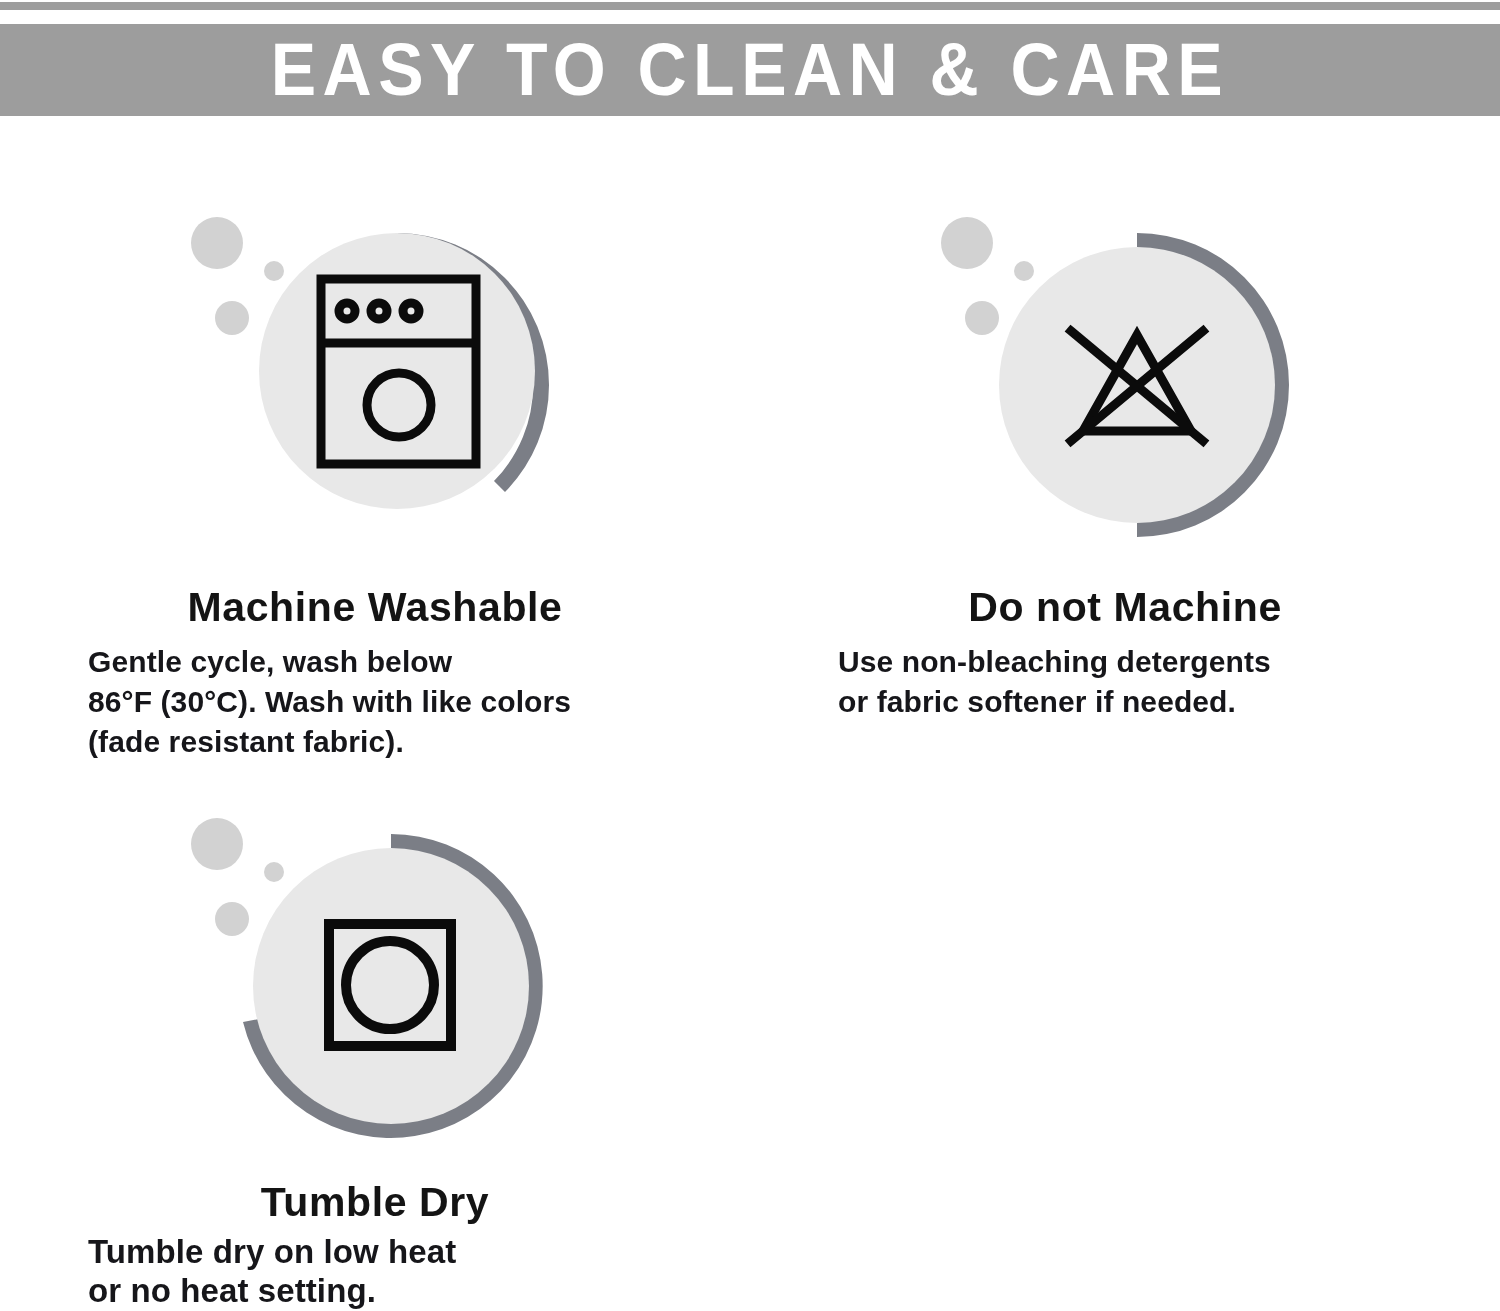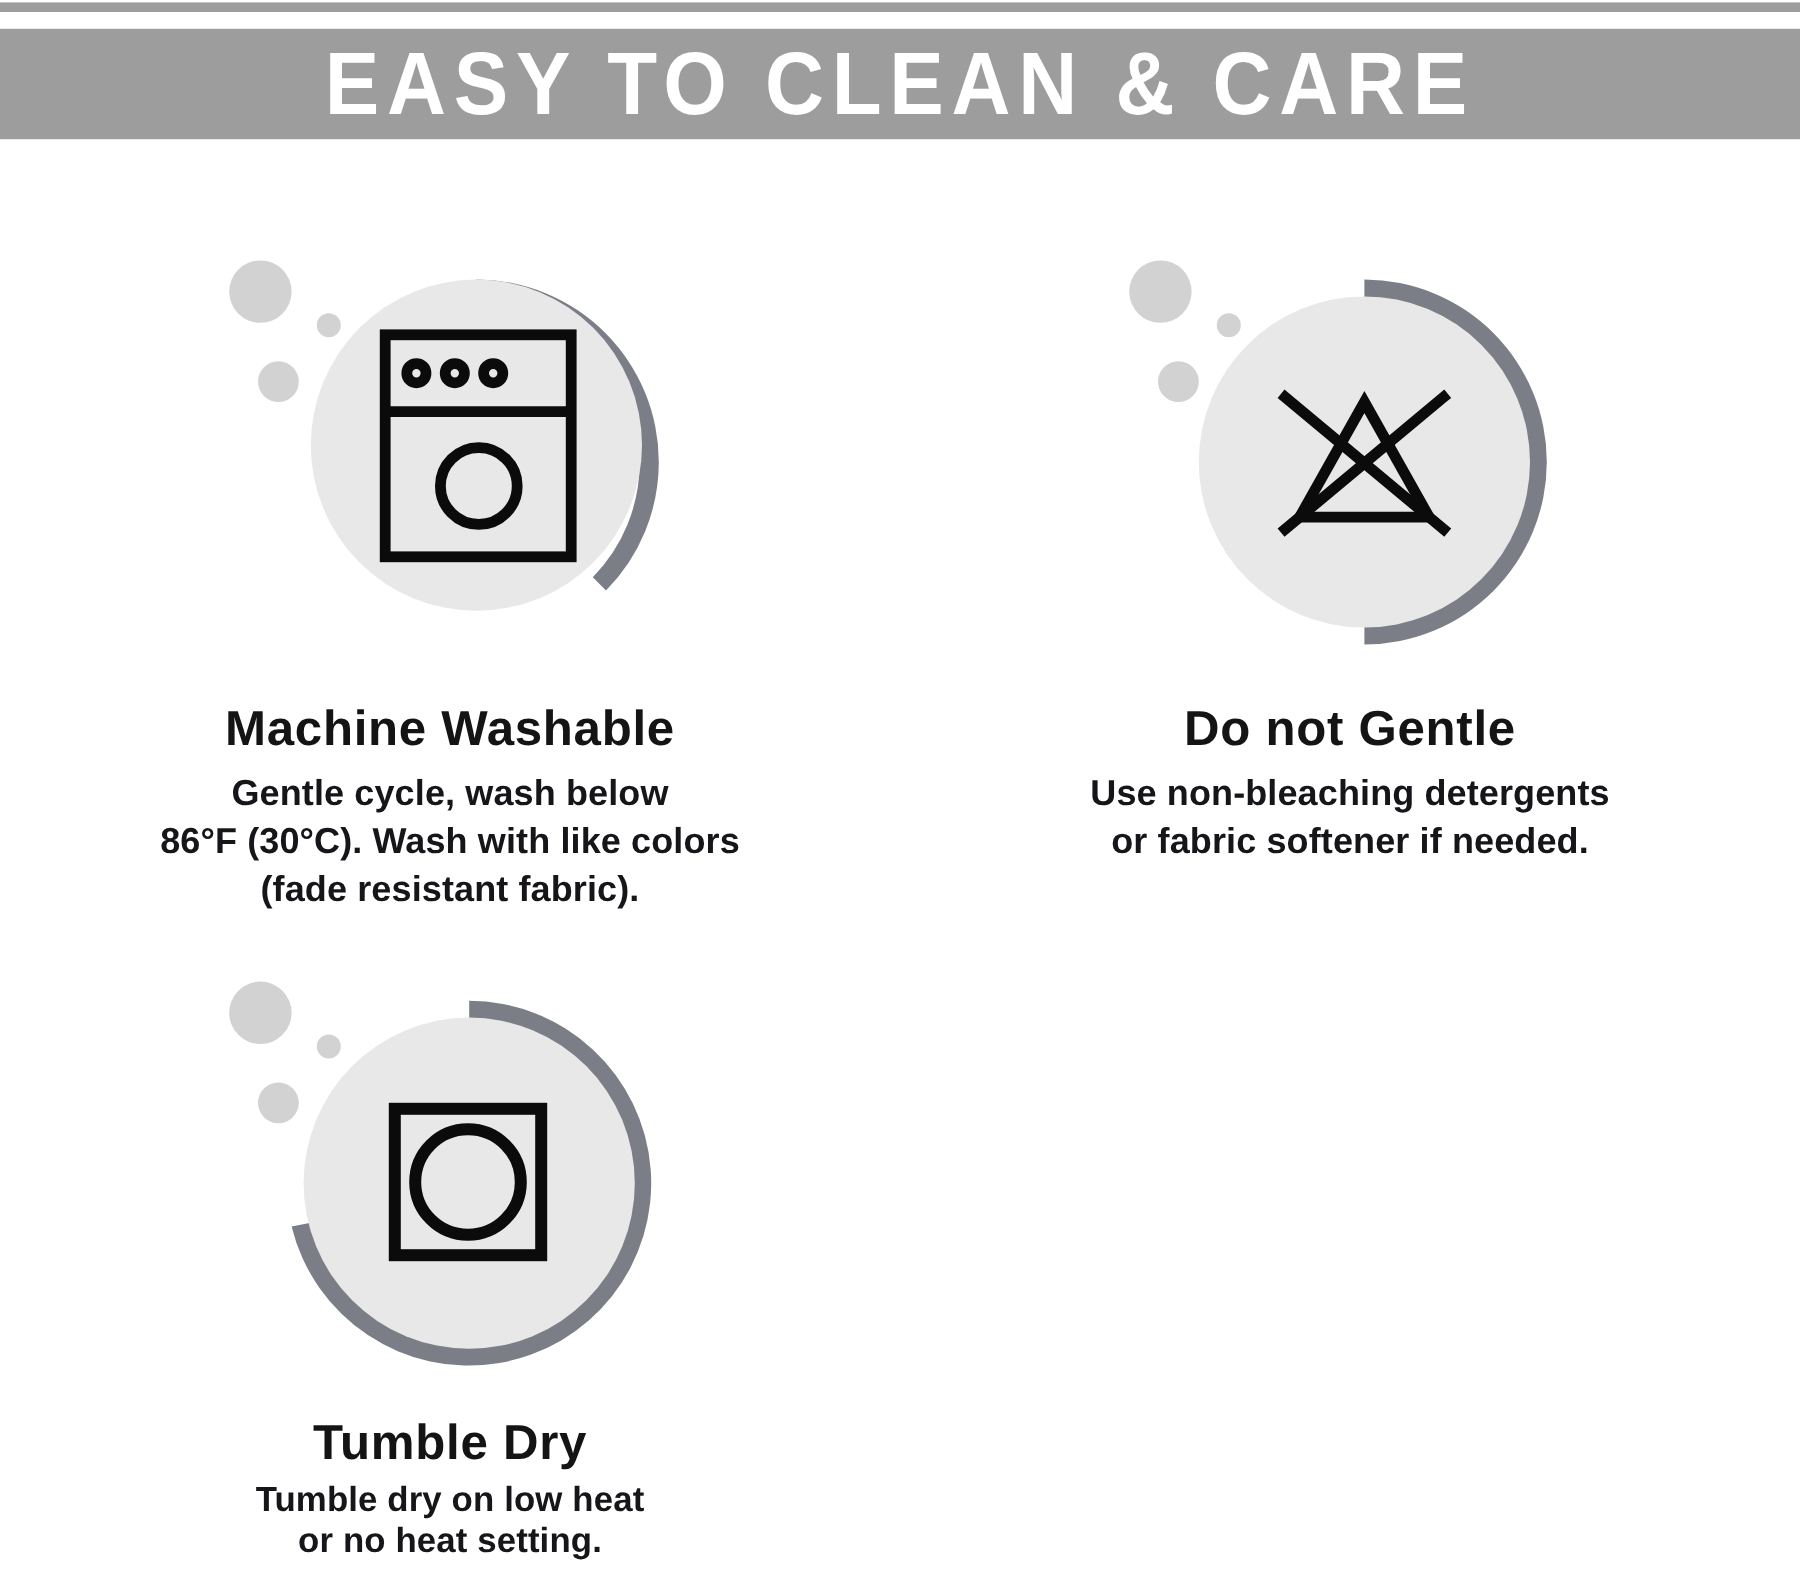--- a/index.html
+++ b/index.html
@@ -72,34 +72,34 @@
   .card-title {
     text-align: center;
     font-size: 41px;
     font-weight: bold;
     color: #141414;
     letter-spacing: 0.6px;
     margin: 10px 0 0 0;
     line-height: 1.1;
   }
   .card-desc {
-    text-align: center;
+    text-align: left;
     font-size: 30px;
     font-weight: bold;
     color: #16161a;
     letter-spacing: 0.1px;
     line-height: 1.33;
     margin: 12px 0 0 0;
     padding: 0 88px;
   }
   .card-desc .ln { display: block; white-space: nowrap; }
 
   
   .card-r1 .card-title { margin-top: 4px; font-size: 41px; }
-  .card-r1 .card-desc { margin-top: 8px; font-size: 29px; line-height: 1.18; }
+  .card-r1 .card-desc { margin-top: 8px; font-size: 33px; line-height: 1.18; }
 </style>
 </head>
 <body>
 
 <div class="top-rule"></div>
 
 <div class="header-banner">
   <div class="header-title">EASY TO CLEAN &amp; CARE</div>
 </div>
 
@@ -148,21 +148,21 @@
         <path d="M 212 28 A 152 152 0 0 1 212 332 L 212 316 A 136 136 0 0 0 212 44 Z" fill="#7b7e86"></path>
         <circle cx="212" cy="180" r="138" fill="#e8e8e8"></circle>
 
         <g fill="none" stroke="#0b0b0b" stroke-width="9" stroke-linecap="square">
           <path d="M 212 130 L 266 226 L 158 226 Z"></path>
           <line x1="146" y1="126" x2="278" y2="236"></line>
           <line x1="278" y1="126" x2="146" y2="236"></line>
         </g>
       </svg>
     </div>
-    <div class="card-title">Do not Gentle</div>
+    <div class="card-title">Do not Machine</div>
     <div class="card-desc">
       <span class="ln">Use non-bleaching detergents</span>
       <span class="ln">or fabric softener if needed.</span>
     </div>
   </div>
 
   <div class="card card-r1 card-c0">
     <div class="badge">
       <svg width="400" height="370" viewBox="0 0 400 370">
         <circle cx="42" cy="38" r="26" fill="#d2d2d2"></circle>

